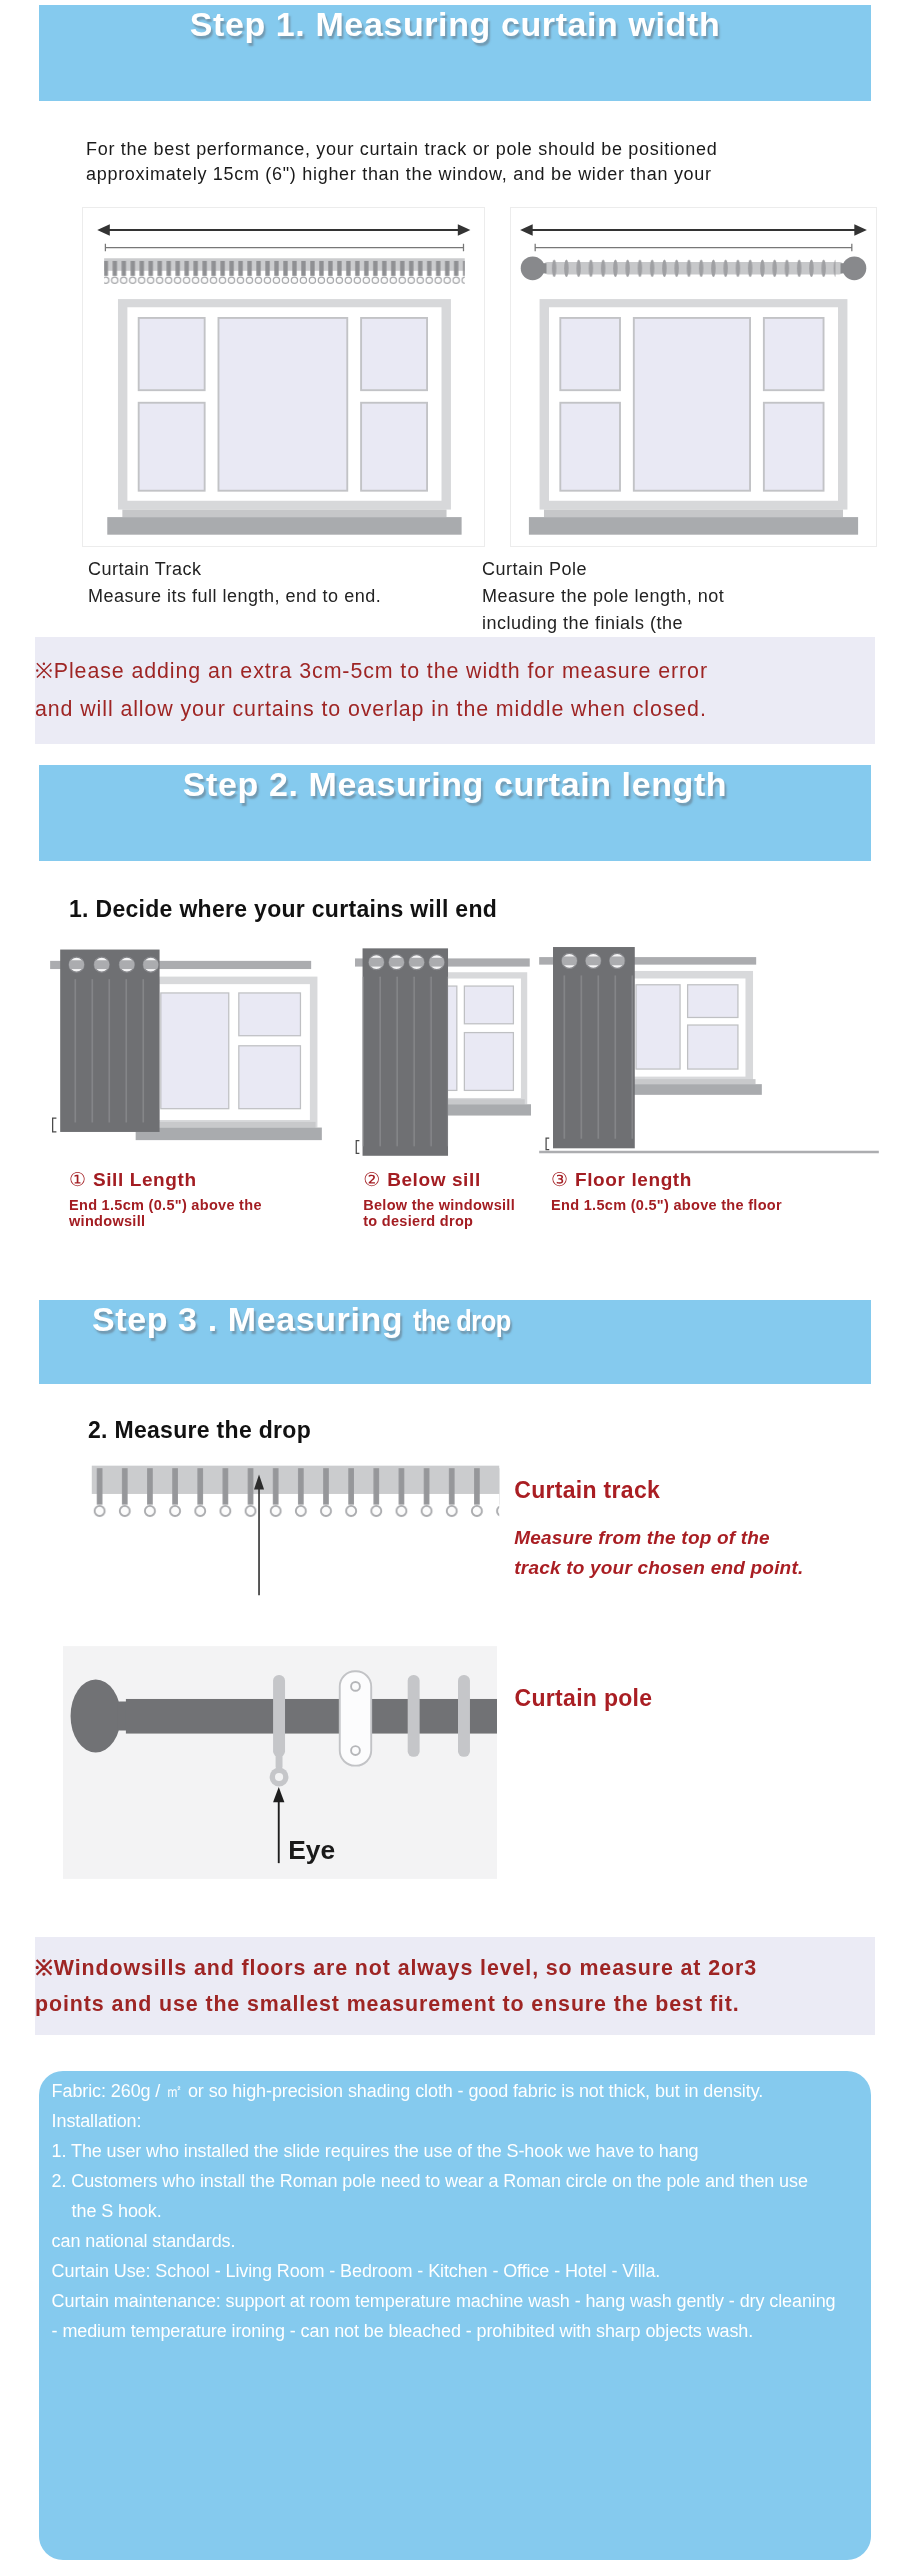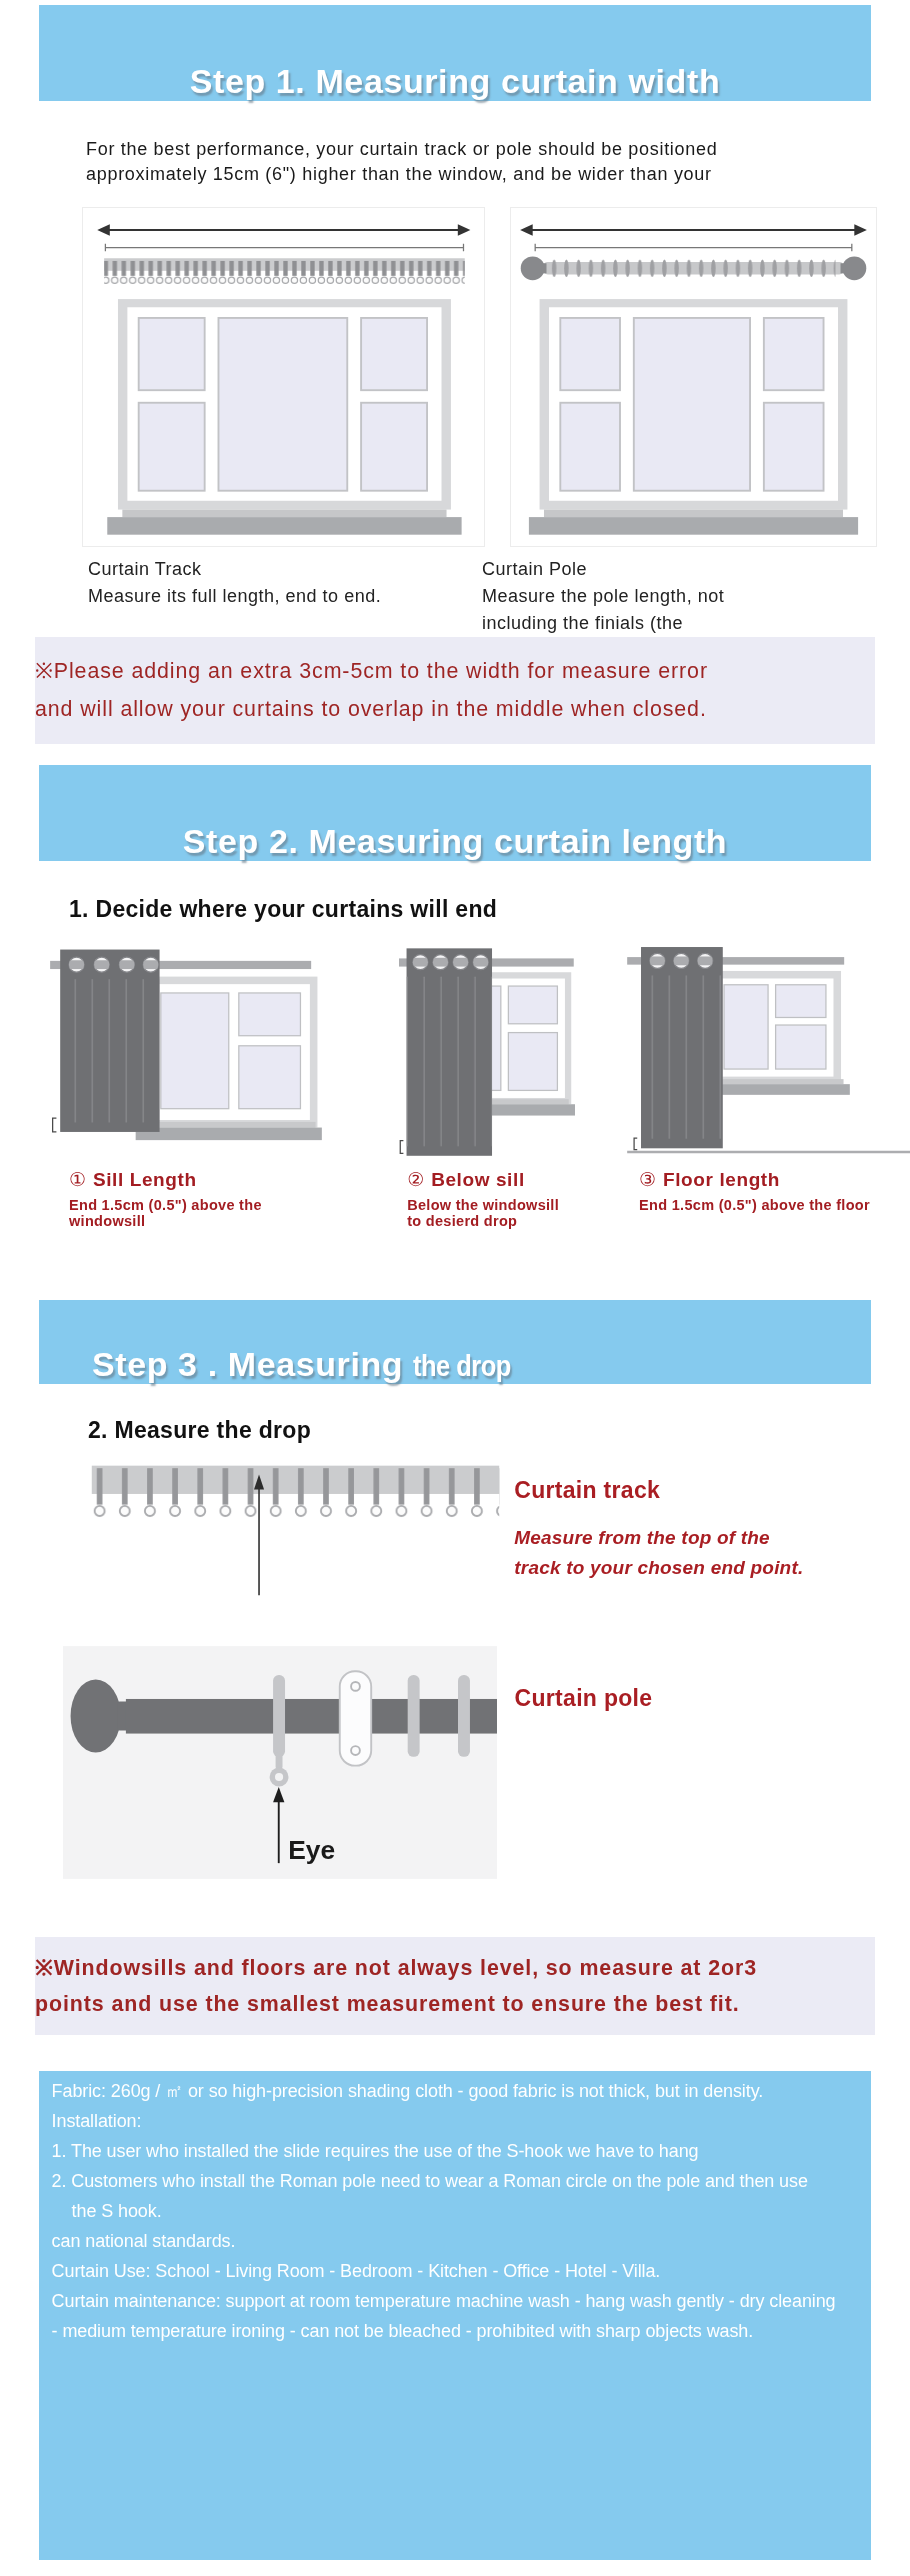--- a/index.html
+++ b/index.html
@@ -2,21 +2,21 @@
 <html style="font-size:10px"><head>
 <meta charset="utf-8">
 <style>
   html,body{margin:0;padding:0;}
   body{
     width:910px;height:2576px;background:#ffffff;position:relative;
     font-family:"Liberation Sans", sans-serif;color:#1b1b1b;overflow:hidden;
   }
   .banner{
     margin:0 39px;height:96px;background:#85CAEE;
-    display:flex;align-items:flex-end;justify-content:center;
+    display:flex;align-items:flex-start;justify-content:center;
   }
   .banner-text{
     font-size:34px;font-weight:bold;color:#ffffff;letter-spacing:0.6px;
     text-shadow:1.9px 2.5px 1.9px rgba(100,120,135,0.6);
   }
   #banner1{margin-top:5px;}
   #banner2{margin-top:21.4px;}
   #banner3{margin-top:71px;height:84px;justify-content:flex-start;padding-left:53px;}
   .banner-sub{
     display:inline-block;font-size:30px;letter-spacing:-0.6px;margin-left:10px;
@@ -35,41 +35,41 @@
     display:flex;flex-direction:column;justify-content:center;
     font-size:21.4px;letter-spacing:0.9px;line-height:38px;
     color:#9E2524;
   }
   #note2{margin-top:58px;height:98px;line-height:36px;font-weight:bold;}
   .section-heading{
     font-size:23px;font-weight:bold;letter-spacing:0.3px;color:#111;
   }
   #heading-step2{margin:35px 0 0 69px;}
   #heading-step3{margin:33px 0 0 88px;}
-  .curtains{margin:19px 0 14px 50px;display:flex;gap:44px;}
+  .curtains{margin:19px 0 14px 50px;display:flex;}
   .curtain-col1{width:277px;margin-right:28px;}
   .curtain-col2{width:176px;margin-right:7.5px;}
   .curtain-col3{width:340px;}
   .opt-label{margin-top:8.8px;padding-left:19px;}
   .curtain-col2 .opt-label{padding-left:8.2px;}
   .curtain-col3 .opt-label{padding-left:12.6px;}
   .opt-title{font-size:19px;font-weight:bold;color:#A31D22;letter-spacing:0.6px;}
   .opt-num{font-weight:normal;margin-right:6.3px;}
   .opt-desc{font-size:14.5px;font-weight:bold;color:#A31D22;letter-spacing:0.3px;margin-top:6.3px;}
   .measure-row{display:flex;}
   #track-row{margin:14px 0 0 88px;}
   #pole-row{margin:40px 0 0 63px;}
   .measure-info{color:#A91E23;}
   #track-info{margin-left:11.3px;padding-top:19px;}
   #pole-info{margin-left:17.6px;padding-top:39px;}
   .measure-title{font-size:23px;font-weight:bold;letter-spacing:0.3px;}
   .measure-desc{font-size:19px;font-weight:bold;letter-spacing:0.2px;line-height:30px;margin-top:19px;font-style:italic;}
   .footer{
     margin:36px 39px 0;height:489px;background:#85CAEE;box-sizing:border-box;
-    padding:5px 19px 0 12.6px;color:#ffffff;font-size:18px;letter-spacing:-0.1px;line-height:30px;
+    padding:5px 19px 0 12.6px;color:#ffffff;font-size:18px;letter-spacing:-0.1px;line-height:30px;border-radius:24px;
   }
   .footer-line{white-space:pre-wrap;}
   .footer-line:nth-child(5){padding-left:20px;}
   svg{display:block;}
 </style>
 </head>
 <body>
 
 <div class="banner" id="banner1">
   <span class="banner-text">Step 1. Measuring curtain width</span>

